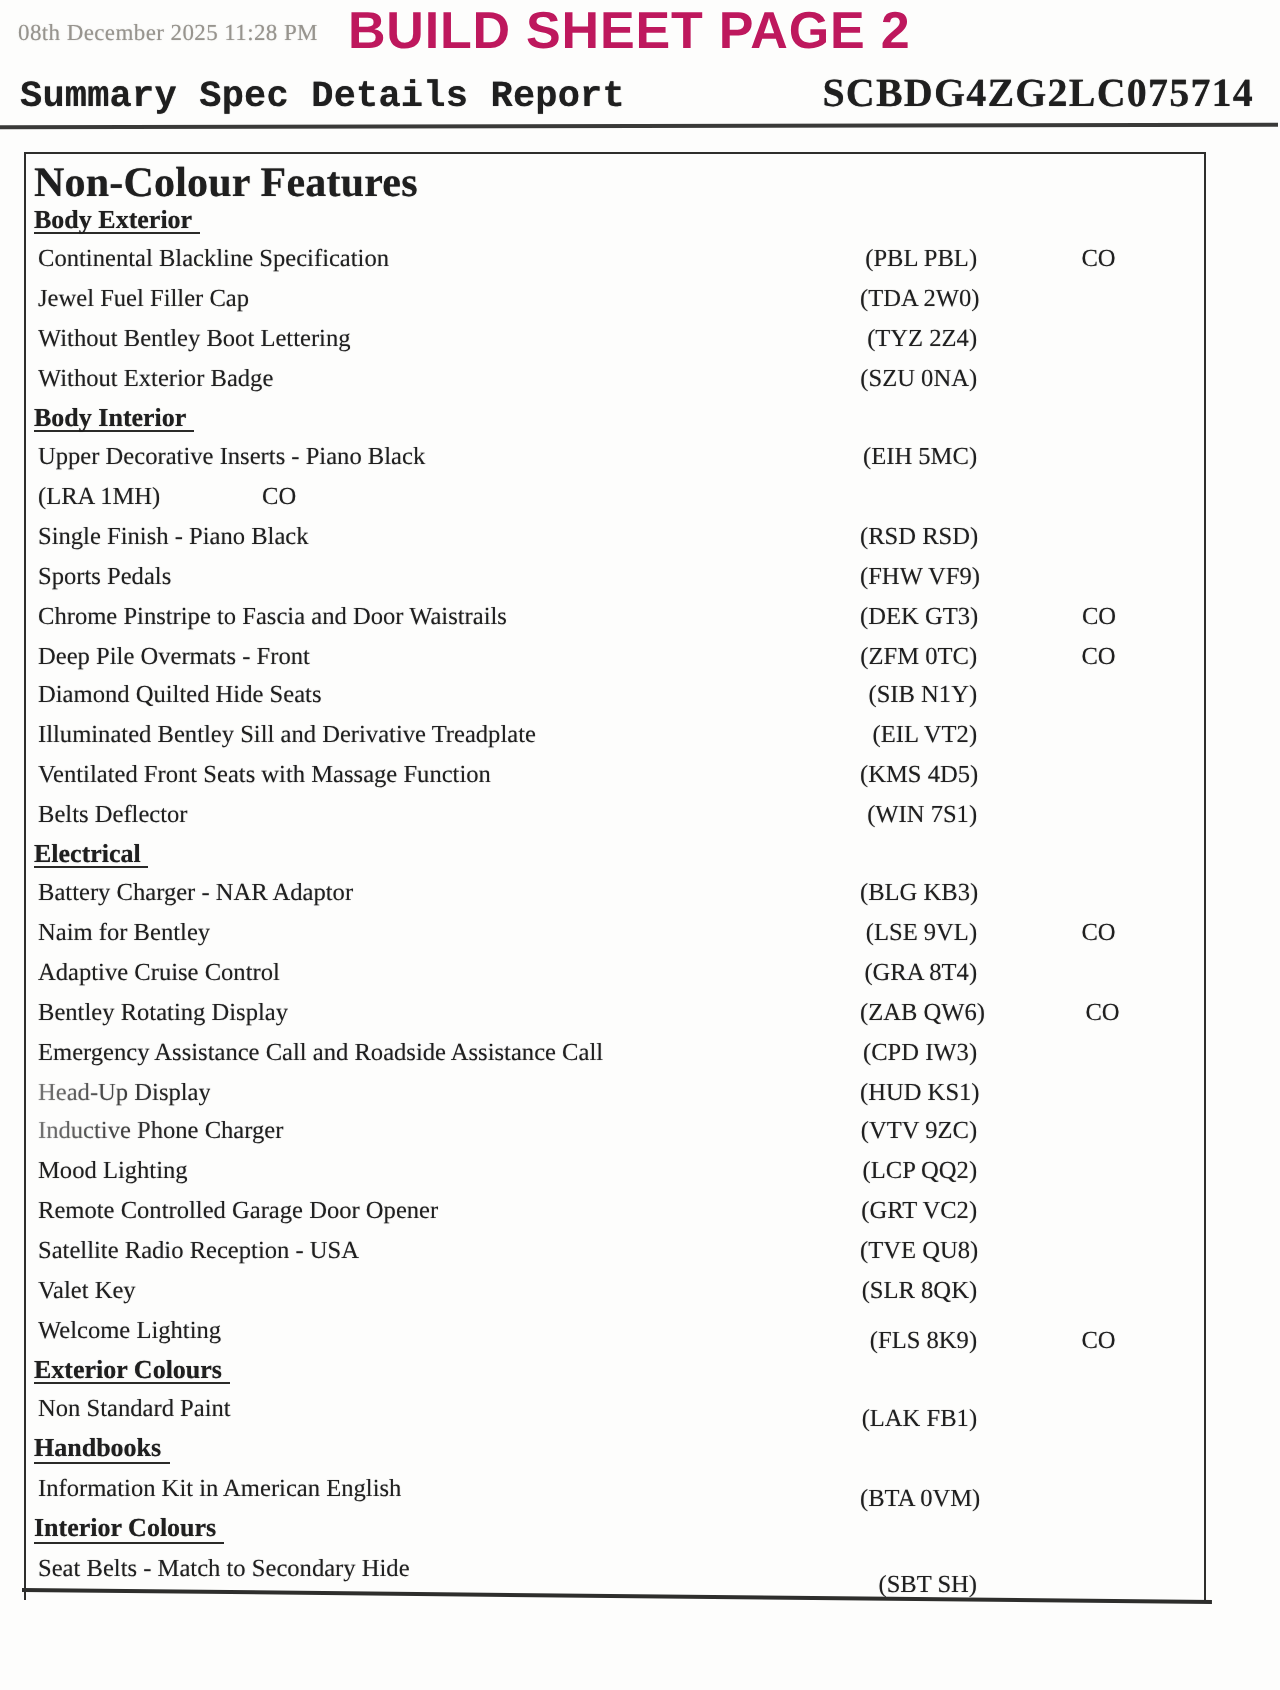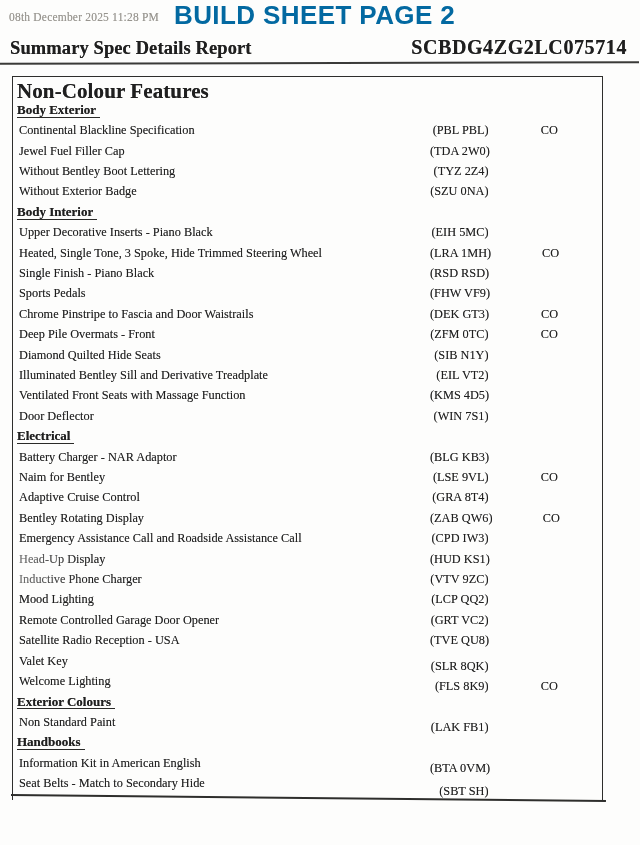--- a/index.html
+++ b/index.html
@@ -38,20 +38,21 @@
     display: flex;
     justify-content: space-between;
     align-items: baseline;
   }
   .report-title {
     font-weight: 700;
     font-size: 18.5px;
     letter-spacing: 0.1px;
     text-shadow: 0 0 0.4px rgba(20,20,20,0.7);
     white-space: nowrap;
+    font-family: Liberation Mono, monospace;
   }
   .vin {
     font-weight: 700;
     font-size: 20px;
     letter-spacing: 0.6px;
     text-shadow: 0 0 0.4px rgba(20,20,20,0.7);
     white-space: nowrap;
   }
   .header-divider {
     position: absolute;
@@ -137,21 +138,21 @@
     color: transparent;
   }
 </style>
 </head>
 <body>
 
 <div class="page">
 
   <div class="printed-date">08th December 2025  11:28 PM</div>
 
-  <div class="banner" style="color: #0369a1;">BUILD SHEET PAGE 2</div>
+  <div class="banner" style="color: #be185d;">BUILD SHEET PAGE 2</div>
 
   <div class="title-row">
     <div class="report-title">Summary Spec Details Report</div>
     <div class="vin">SCBDG4ZG2LC075714</div>
   </div>
 
   <div class="header-divider"></div>
 
   <div class="sheet">
     <div class="sheet-title">Non-Colour Features</div>
@@ -191,21 +192,20 @@
           <span class="sec-label">Body Interior</span>
         </div>
         <div class="item">
           <span class="feat-label">Upper Decorative Inserts - Piano Black</span>
           <span class="code-cell">
             <span class="code">(EIH 5MC)</span>
             <span class="co"></span>
           </span>
         </div>
         <div class="item">
-          <span class="feat-label">Heated, Single Tone, 3 Spoke, Hide Trimmed Steering Wheel</span>
           <span class="code-cell">
             <span class="code">(LRA 1MH)</span>
             <span class="co">CO</span>
           </span>
         </div>
         <div class="item">
           <span class="feat-label">Single Finish - Piano Black</span>
           <span class="code-cell">
             <span class="code">(RSD RSD)</span>
             <span class="co"></span>
@@ -247,21 +247,21 @@
           </span>
         </div>
         <div class="item">
           <span class="feat-label">Ventilated Front Seats with Massage Function</span>
           <span class="code-cell">
             <span class="code">(KMS 4D5)</span>
             <span class="co"></span>
           </span>
         </div>
         <div class="item">
-          <span class="feat-label">Door Deflector</span>
+          <span class="feat-label">Belts Deflector</span>
           <span class="code-cell">
             <span class="code">(WIN 7S1)</span>
             <span class="co"></span>
           </span>
         </div>
         <div class="sec">
           <span class="sec-label">Electrical</span>
         </div>
         <div class="item">
           <span class="feat-label">Battery Charger - NAR Adaptor</span>
@@ -359,20 +359,23 @@
         </div>
         <div class="sec">
           <span class="sec-label">Handbooks</span>
         </div>
         <div class="item">
           <span class="feat-label">Information Kit in American English</span>
           <span class="code-cell">
             <span class="code">(BTA 0VM)</span>
             <span class="co"></span>
           </span>
+        </div>
+        <div class="sec">
+          <span class="sec-label">Interior Colours</span>
         </div>
         <div class="item">
           <span class="feat-label">Seat Belts - Match to Secondary Hide</span>
           <span class="code-cell">
             <span class="code">(SBT SH)</span>
             <span class="co"></span>
           </span>
         </div>
       </div>
     <div class="sheet-bottom-edge"></div>

